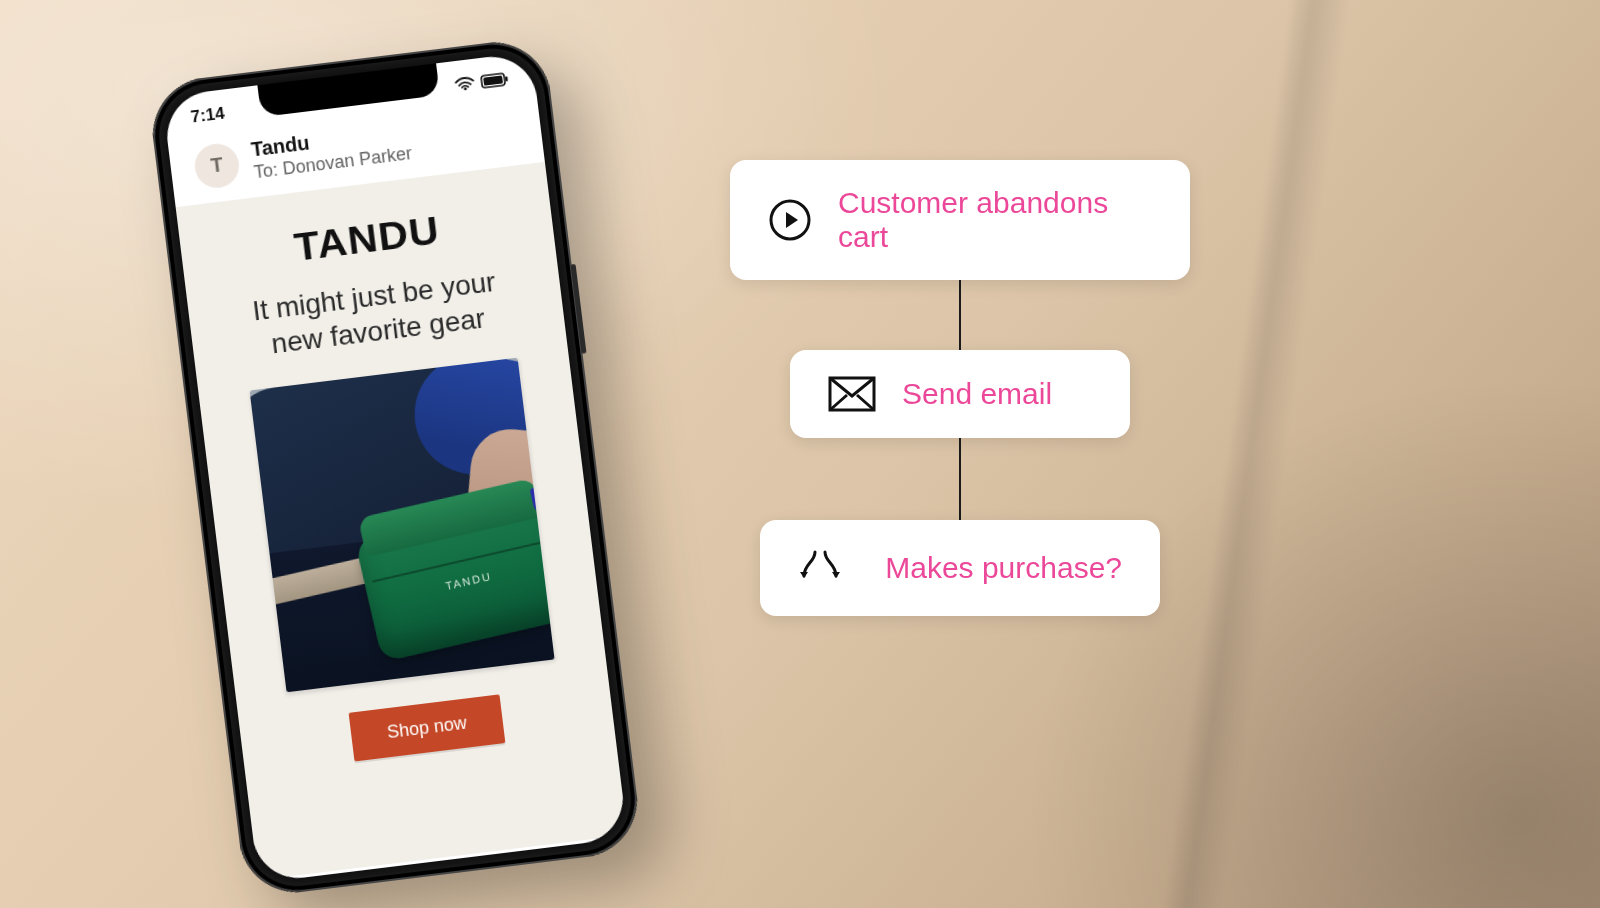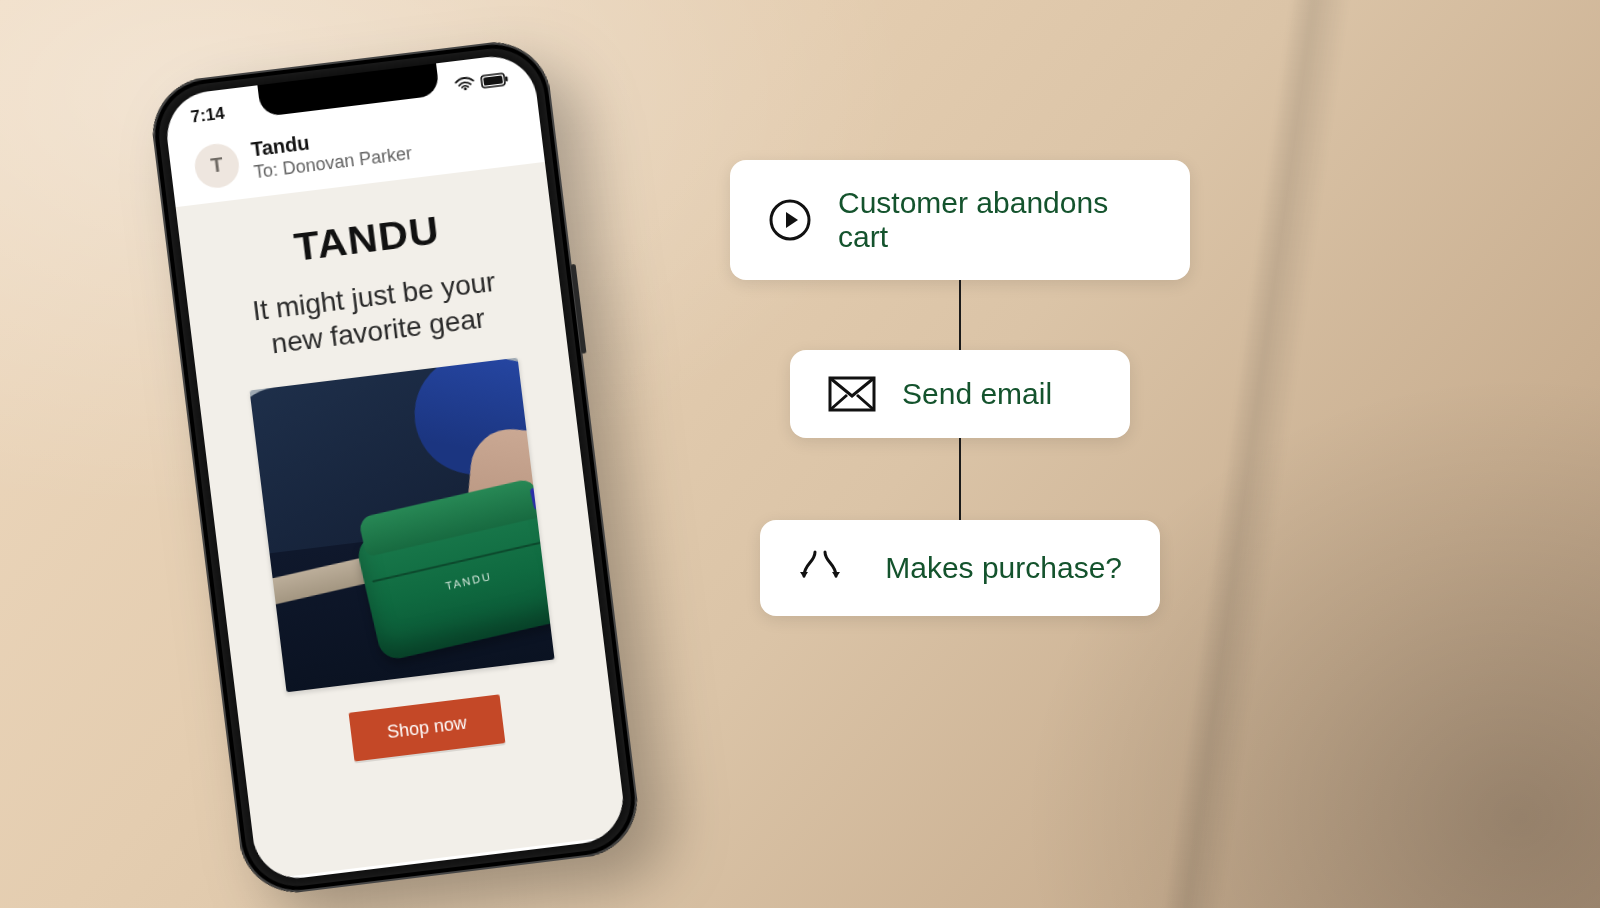--- a/index.html
+++ b/index.html
@@ -235,21 +235,21 @@
   }
   .flow-card{
     background:#fff;
     border-radius:16px;
     box-shadow: 0 4px 16px rgba(0,0,0,0.10);
     display:flex;
     align-items:center;
     gap:26px;
     padding: 26px 38px;
     font-size:30px;
-    color:#14532d;
+    color:#ec4899;
   }
   .flow-card.w1{ width:460px; }
   .flow-card.w2{ width:340px; }
   .flow-card.w3{ width:400px;justify-content:space-between; }
   .flow-conn{
     width:2px;
     background:#1a1a1a;
   }
   .flow-conn.h1{ height:70px; }
   .flow-conn.h2{ height:82px; }

